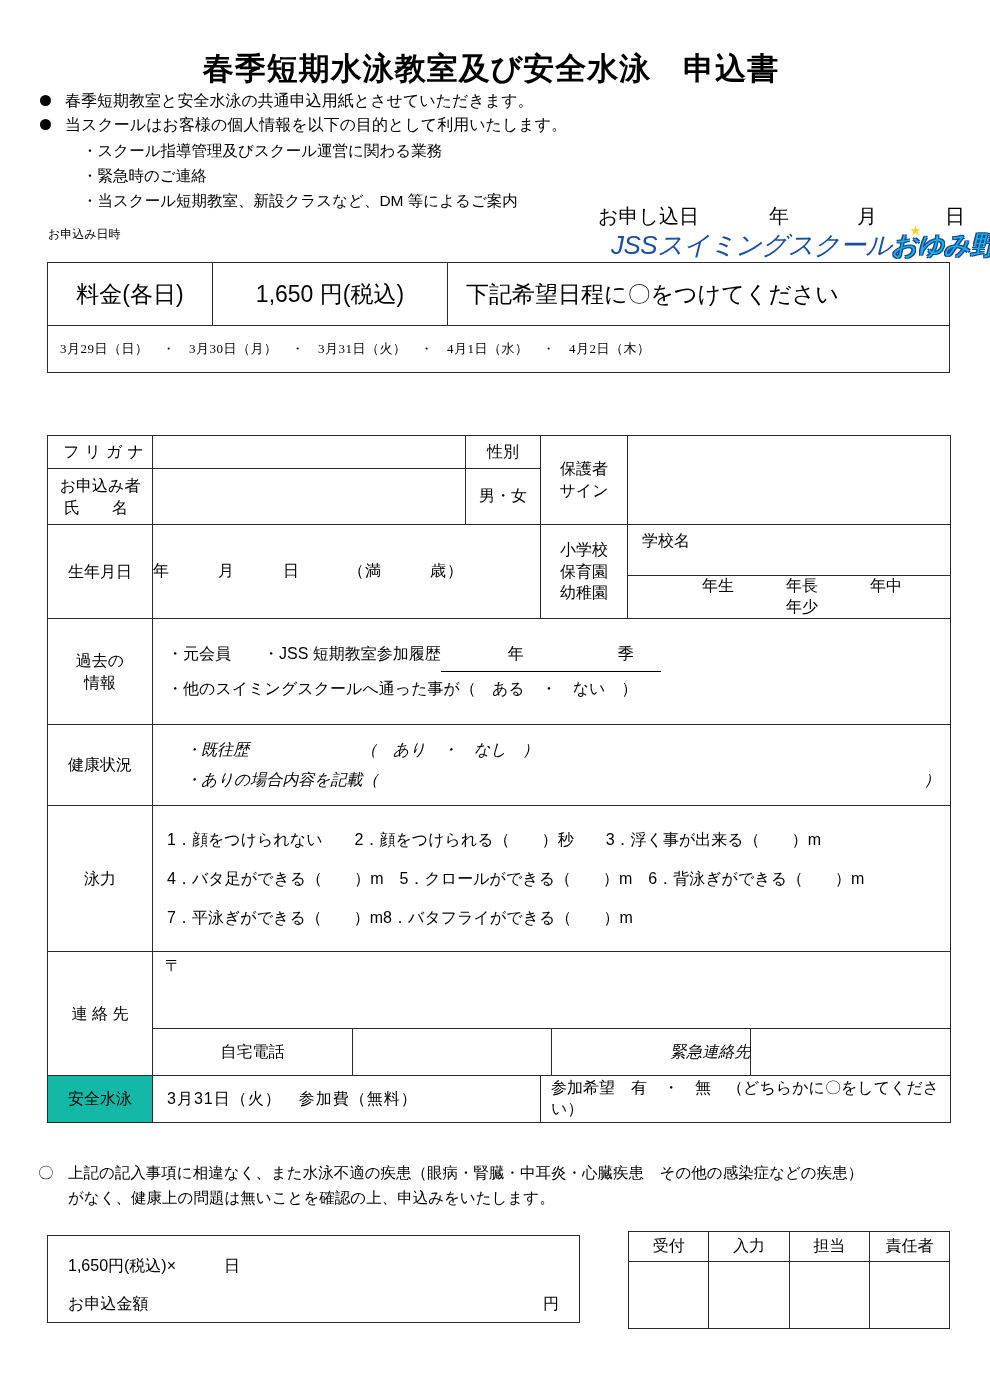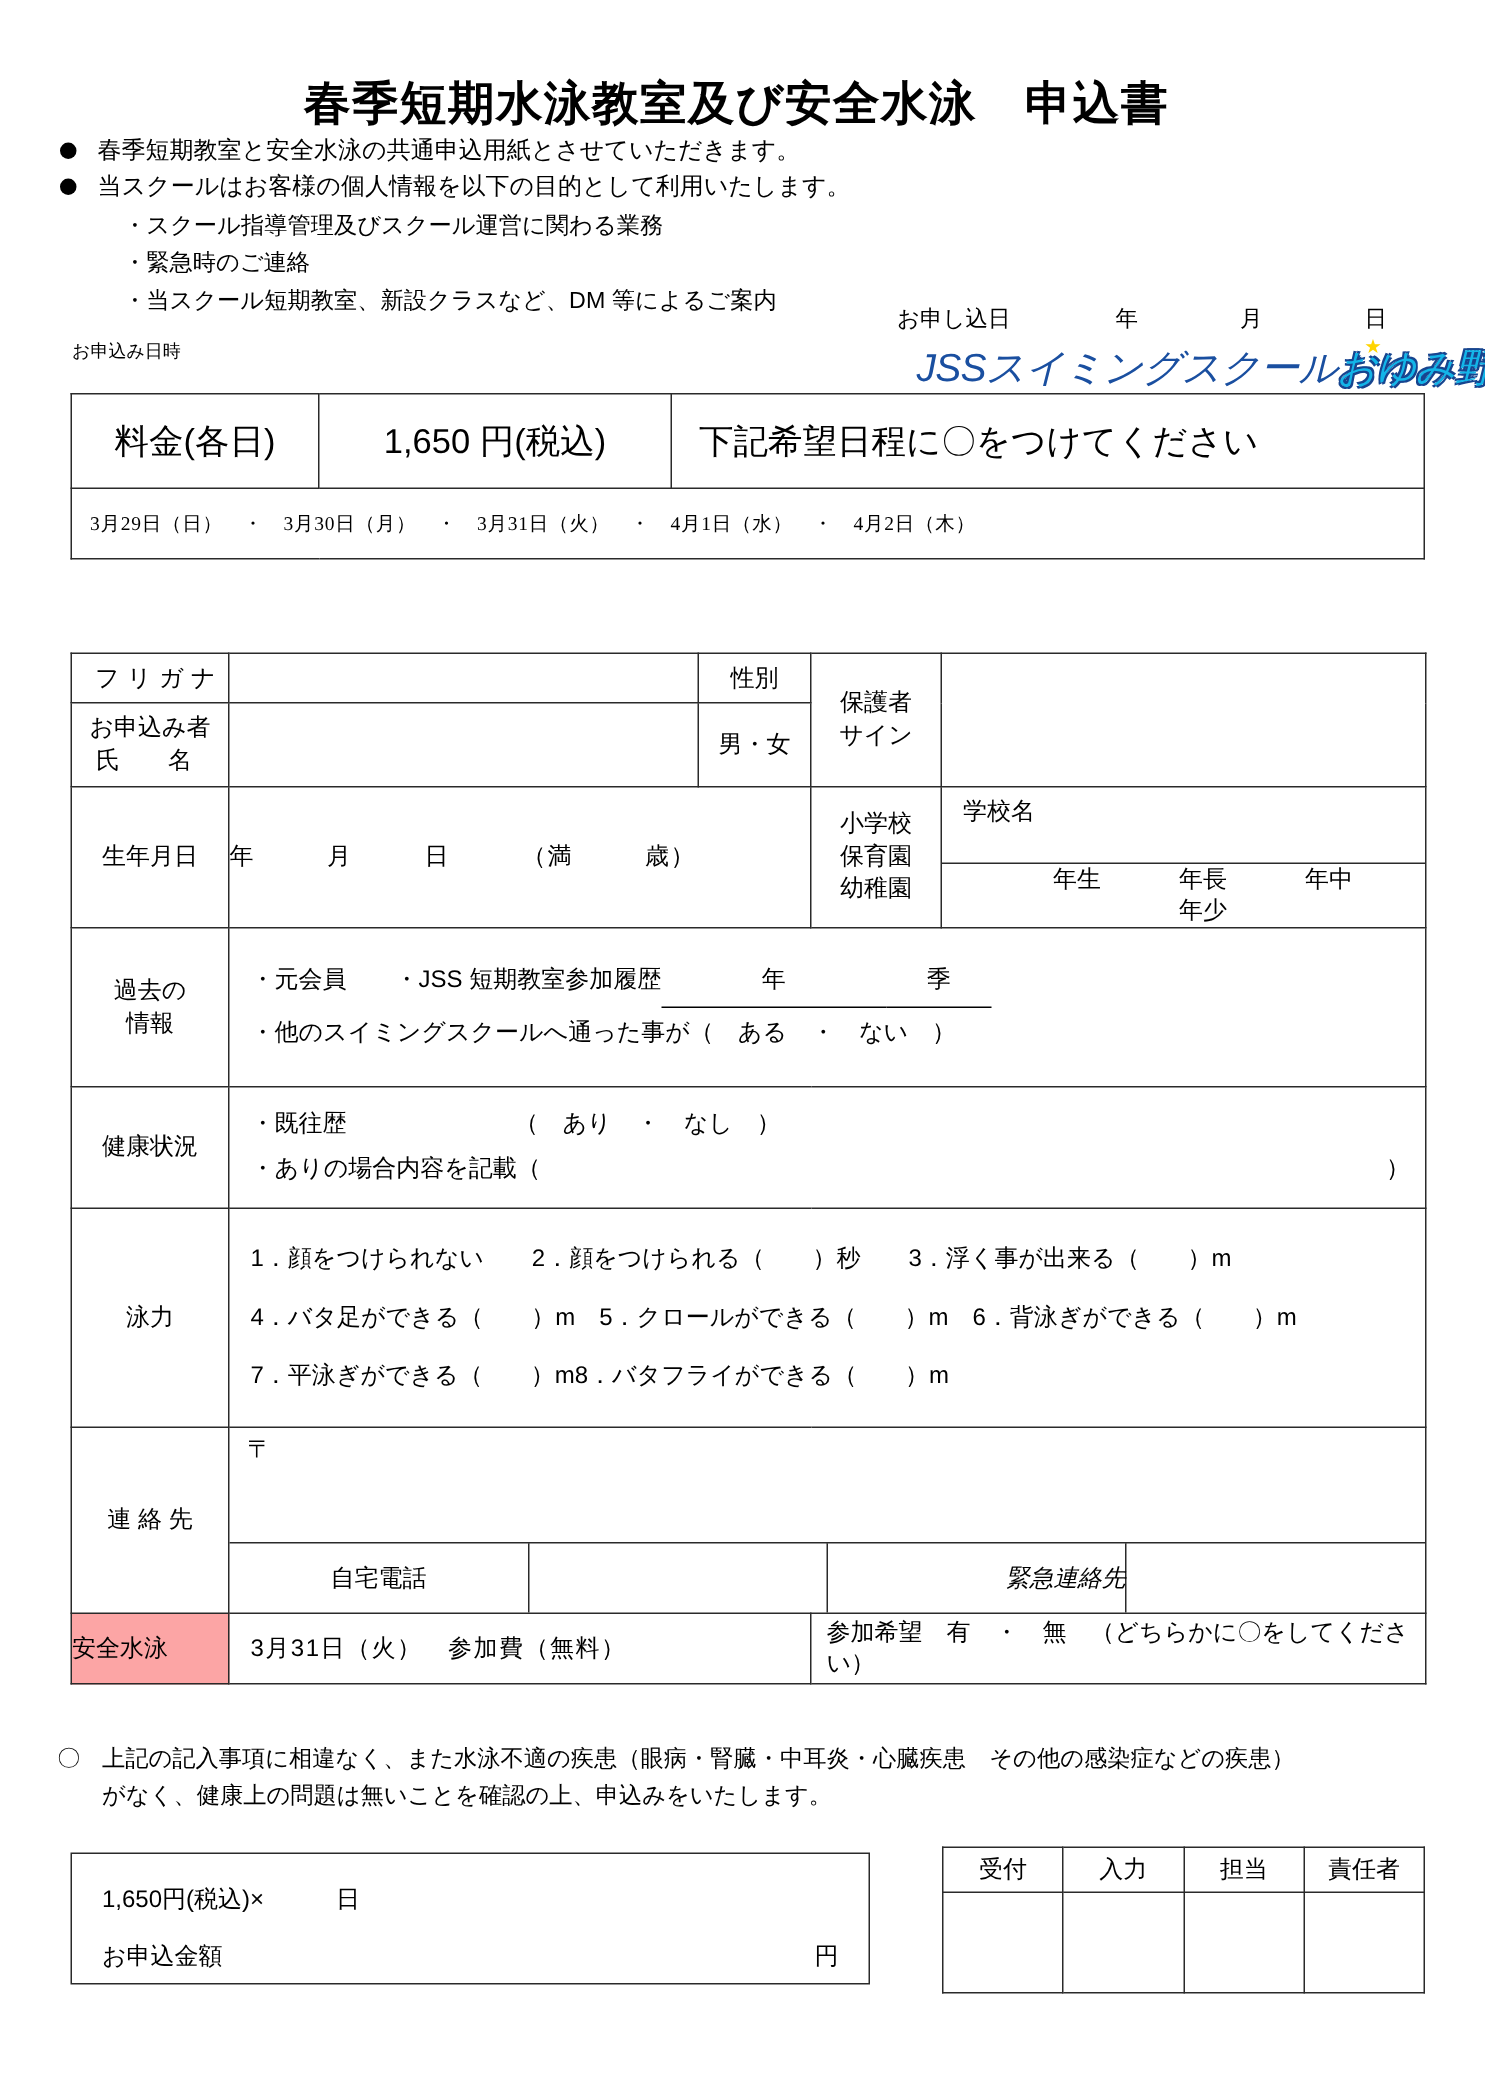--- a/index.html
+++ b/index.html
@@ -65,21 +65,21 @@
     font-size: 15.5px;
     line-height: 25px;
     margin-left: 42px;
   }
 
   
   .apply-date {
     position: absolute;
     left: 598px;
     top: 203px;
-    font-size: 15px;
+    font-size: 20px;
     white-space: nowrap;
   }
   .apply-date .lbl { margin-right: 70px; }
   .apply-date .y { margin-right: 68px; }
   .apply-date .m { margin-right: 68px; }
 
   
   .logo {
     position: absolute;
     left: 590px;
@@ -193,21 +193,21 @@
     border-bottom: 1.6px solid #2a2a2a !important;
   }
   .school-bot {
     height: 40px;
     text-align: center;
     padding-right: 26px;
     font-size: 16px;
   }
   .school-bot span { margin-left: 52px; }
 
-  .cell-pad { padding: 8px 0 8px 14px; line-height: 1.9; }
+  .cell-pad { padding: 8px 0 8px 32px; line-height: 1.9; font-style: italic; }
   .cell-pad2 { padding: 10px 0 10px 14px; line-height: 2.1; }
 
   .ul-blank {
     display: inline-block;
     border-bottom: 1.3px solid #000;
     min-width: 150px;
     text-align: center;
   }
 
   .swim-line { line-height: 2.45; padding-left: 14px; font-size: 16px; }
@@ -230,22 +230,22 @@
     width: 270px;
     border-right: 1.6px solid #2a2a2a !important;
   }
   .c-emg-lbl {
     width: 87px; text-align: right; font-size: 12px;
     border-right: 1.6px solid #2a2a2a !important;
     font-style: italic;
   }
 
   .safe-label {
-    text-align: left;
-    background: #fca5a5;
+    text-align: center;
+    background: #14b8a6;
     font-size: 16px;
   }
   .safe-date { font-size: 19px; padding-left: 14px; letter-spacing: 1px; }
   .safe-opt { font-size: 16px; padding-left: 10px; }
 
   
   .declaration {
     position: absolute;
     left: 38px;
     top: 1160px;

